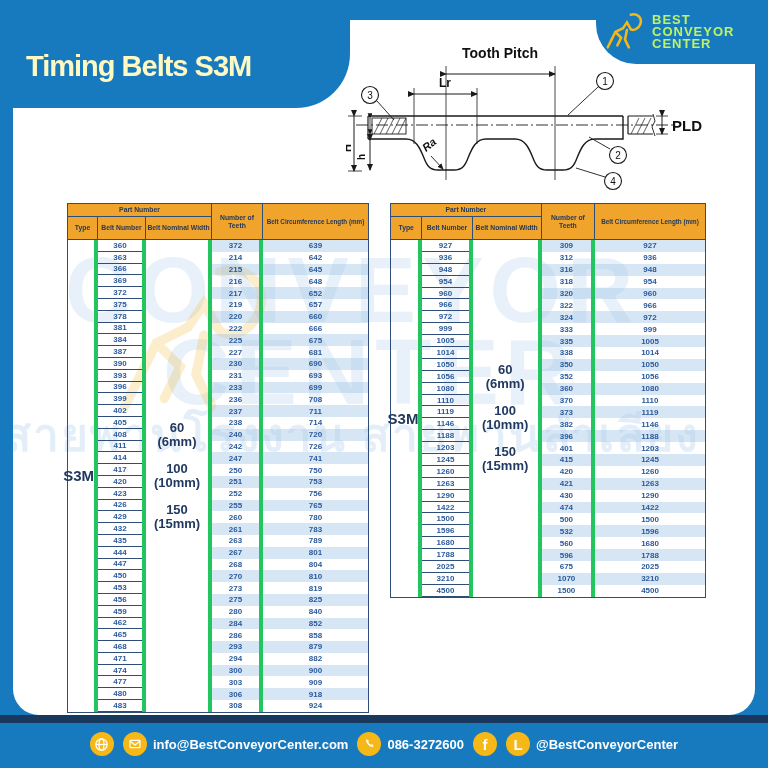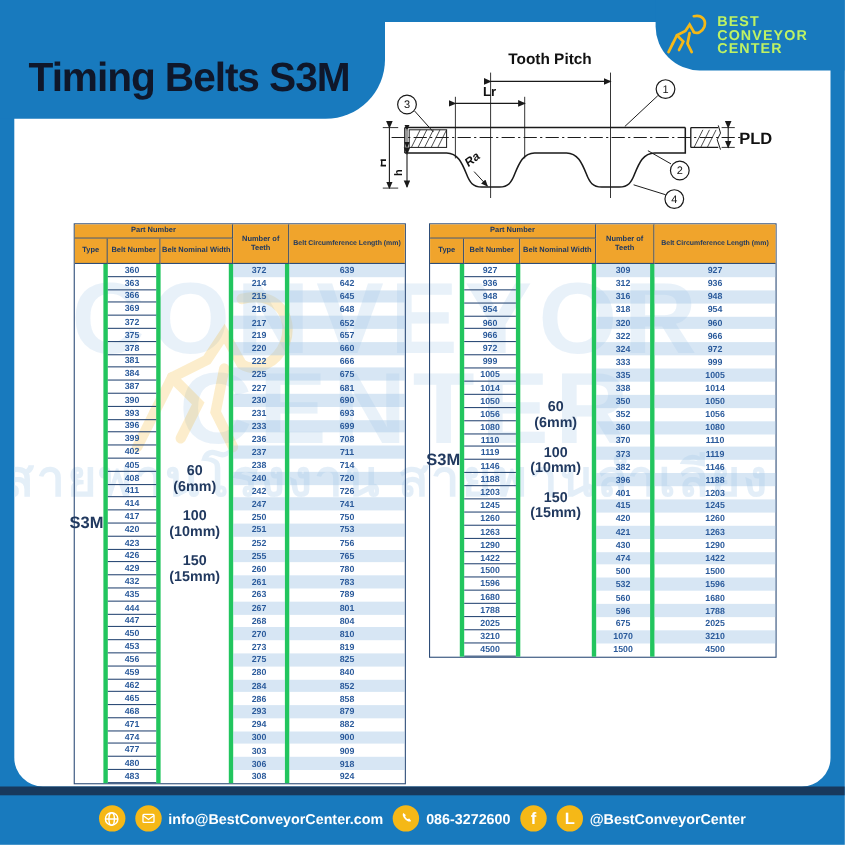--- a/index.html
+++ b/index.html
@@ -11,22 +11,22 @@
   .wm{position:absolute;inset:0;overflow:hidden;pointer-events:none;}
   .wm-line{position:absolute;font-weight:bold;color:#d6e6f5;letter-spacing:6px;white-space:nowrap;}
   .wm-l1{top:218px;left:52px;font-size:92px;opacity:.55;}
   .wm-l2{top:300px;left:150px;font-size:92px;opacity:.55;}
   .wm-thai{position:absolute;top:378px;left:-10px;font-size:46px;font-weight:bold;color:#c9dff2;
            opacity:.5;white-space:nowrap;letter-spacing:2px;}
   .wm-goat{position:absolute;top:228px;left:88px;width:190px;height:190px;opacity:.22;}
   
   .title-block{position:absolute;left:0;top:0;width:350px;height:108px;background:#187ABE;
                border-bottom-right-radius:54px;z-index:5;}
-  .page-title{position:absolute;left:26px;top:50px;font-size:37px;font-weight:900;
-              letter-spacing:-1px;color:#0f172a;font-style:normal;}
+  .page-title{position:absolute;left:26px;top:50px;font-size:29px;font-weight:900;
+              letter-spacing:-1px;color:#fef9c3;font-style:normal;}
   .logo-panel{position:absolute;right:0;top:0;width:172px;height:64px;background:#187ABE;
               border-bottom-left-radius:40px;z-index:5;display:flex;align-items:center;
               justify-content:flex-start;padding-left:6px;box-sizing:border-box;}
   .logo-text{color:#bef264;font-weight:bold;font-size:13px;line-height:12px;letter-spacing:1px;margin-left:4px;}
   
   .diagram{position:absolute;left:346px;top:44px;width:414px;height:156px;z-index:4;}
   
   .belt-table{position:absolute;border:1.5px solid #2E4D78;box-sizing:border-box;z-index:3;background:transparent;}
   .t-left{left:67px;top:203px;width:302px;}
   .t-right{left:390px;top:203px;width:316px;}

